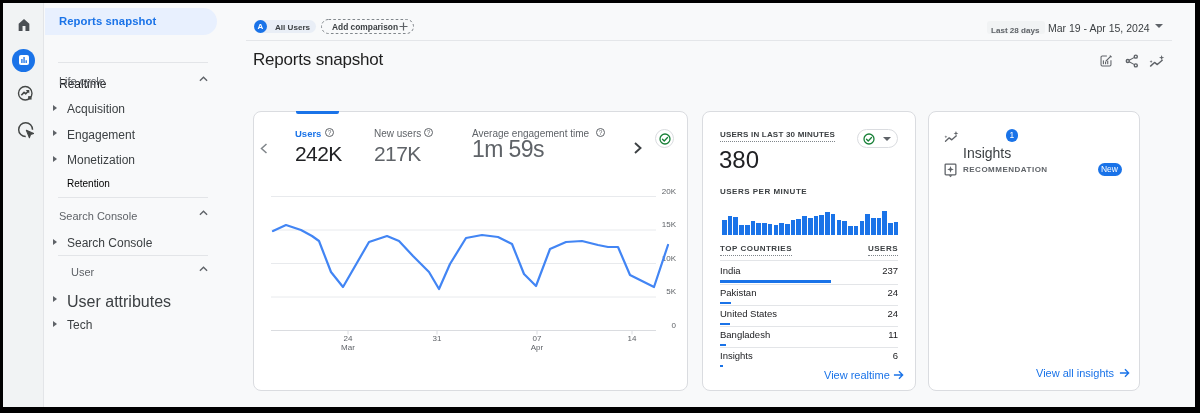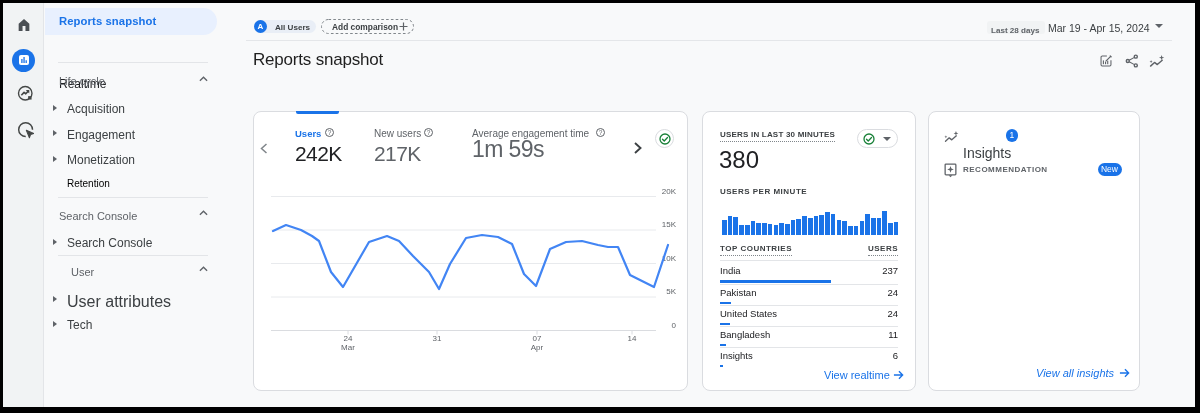--- a/index.html
+++ b/index.html
@@ -257,18 +257,18 @@
 
   <svg class="abs" style="left:941px; top:160px;" width="13" height="15" viewBox="0 0 24 28" fill="none" stroke="#5f6368" stroke-width="2.4">
     <rect x="2" y="2" width="20" height="20" rx="1.5"></rect>
     <path d="M12 5.8 L13.7 10.3 L18.2 12 L13.7 13.7 L12 18.2 L10.3 13.7 L5.8 12 L10.3 10.3 Z" fill="#5f6368" stroke="none"></path>
     <path d="M8.5 23 L15.5 23 L12 26.5 Z" fill="#5f6368" stroke="none"></path>
   </svg>
   <div class="abs gray" style="left:960px; top:162px; font-size:8px; font-weight:700; letter-spacing:0.5px;">RECOMMENDATION</div>
   <div class="abs" style="left:1094.5px; top:159.5px; width:24px; height:13.5px; background:#1a73e8; border-radius:7px; color:#fff; font-size:8.5px; text-align:center; line-height:13.5px;">New</div>
 
 
-  <div class="abs blue" style="left:1033px; top:364px; font-size:11px;font-style:italic;">View all insights</div>
+  <div class="abs blue" style="left:1033px; top:364px; font-size:11px;">View all insights</div>
   <svg class="abs" style="left:1116px; top:364.5px;" width="11" height="10" viewBox="0 0 12 10" fill="none" stroke="#1a73e8" stroke-width="1.5">
       <path d="M1 5 L10.5 5 M6.5 1 L10.5 5 L6.5 9"></path>
     </svg>
 
 </div>
 
 </body></html>

